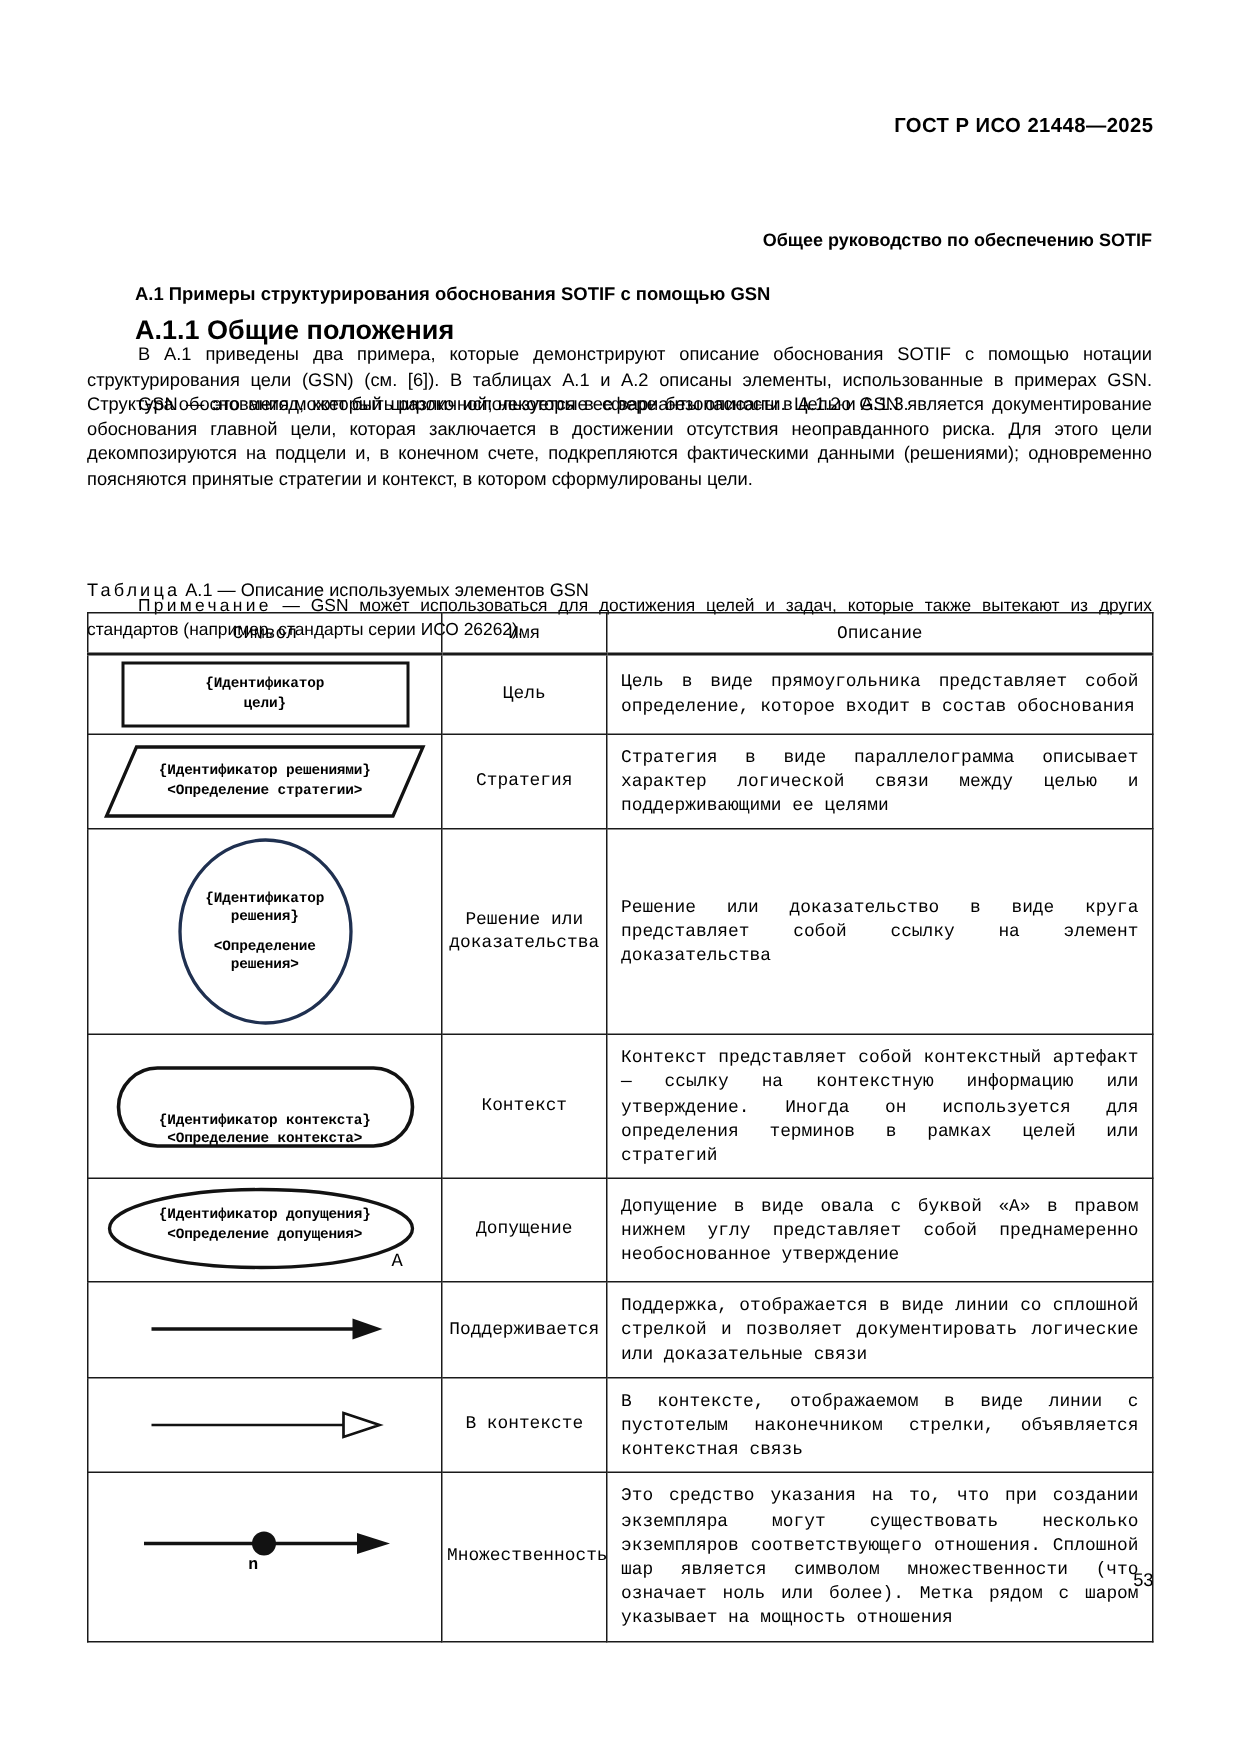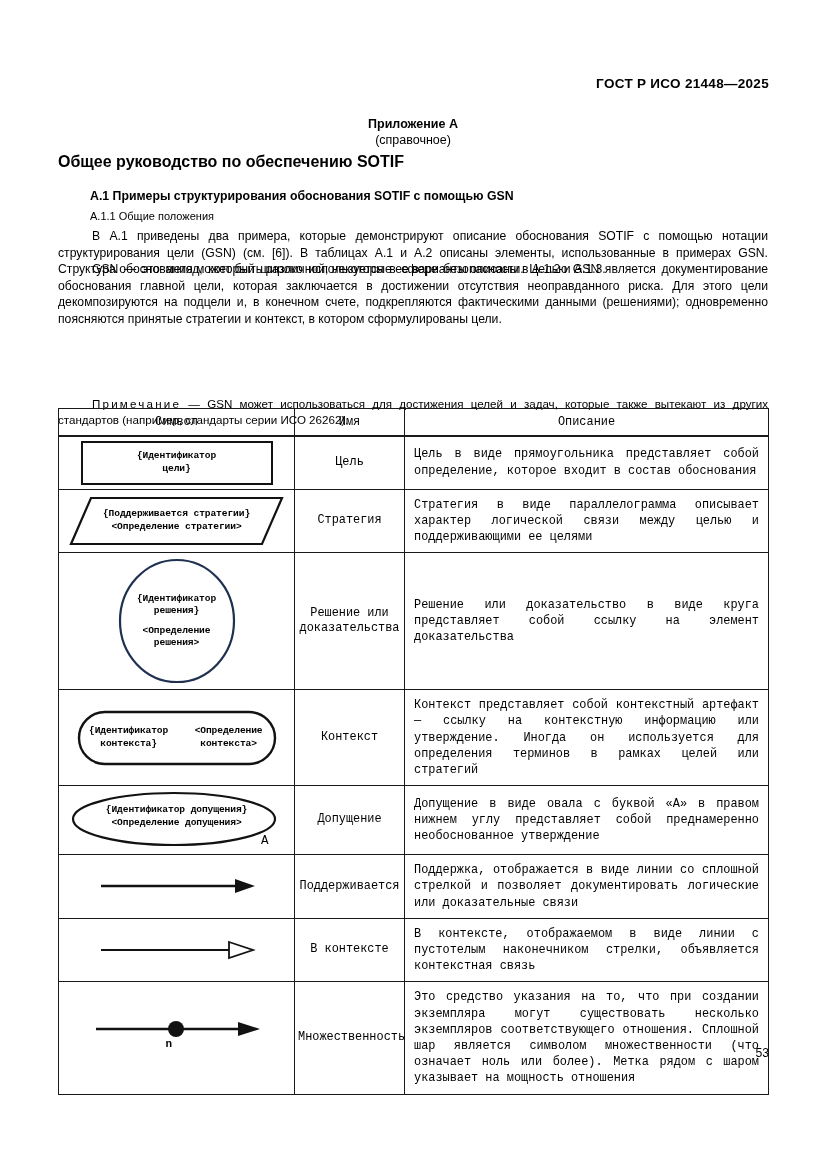--- a/index.html
+++ b/index.html
@@ -51,38 +51,38 @@
   .annex-sub {
     font-size: 12.5px;
     font-weight: normal;
     line-height: 16px;
   }
   .section-title {
     position: absolute;
     top: 153px;
     left: 58px;
     width: 710px;
-    text-align: left;
-    font-size: 16px;
+    text-align: right;
+    font-size: 12px;
     font-weight: bold;
   }
 
   
   .h2 {
     position: absolute;
     left: 90px;
     font-size: 12.3px;
     font-weight: bold;
   }
   .h2.a1   { top: 189px; }
   .h3 {
     position: absolute;
     left: 90px;
-    font-size: 11px;
-    font-weight: normal;
+    font-size: 18px;
+    font-weight: bold;
   }
   .h3.a11  { top: 210px; }
 
   
   .body-text {
     position: absolute;
     left: 58px;
     width: 710px;
     font-size: 12.2px;
     line-height: 16.6px;
@@ -221,21 +221,21 @@
   .context-box {
     width: 200px;
     height: 56px;
     position: relative;
   }
   .context-box svg { position: absolute; inset: 0; }
   .context-box .shape-label {
     position: absolute;
     inset: 0;
     display: flex;
-    flex-direction: row;
+    flex-direction: column;
     align-items: center;
     justify-content: flex-end;
   }
 
   
   .assume-box {
     width: 214px;
     height: 60px;
     position: relative;
   }
@@ -286,37 +286,38 @@
     font-size: 12.2px;
   }
 </style>
 </head>
 <body>
 
 <div class="page">
 
   <div class="doc-header">ГОСТ Р ИСО 21448—2025</div>
 
-  <div class="annex-block">
-    <div class="annex-title">Приложение А</div>
-    <div class="annex-sub">(справочное)</div>
-  </div>
 
   <div class="section-title">Общее руководство по обеспечению SOTIF</div>
 
   <div class="h2 a1">А.1 Примеры структурирования обоснования SOTIF с помощью GSN</div>
   <div class="h3 a11">А.1.1 Общие положения</div>
 
   <div class="body-text p1">В А.1 приведены два примера, которые демонстрируют описание обоснования SOTIF с помощью нотации структурирования цели (GSN) (см. [6]). В таблицах А.1 и А.2 описаны элементы, использованные в примерах GSN. Структура обоснования может быть различной; некоторые ее варианты описаны в А.1.2 и А.1.3.</div>
   <div class="body-text p2">GSN — это метод, который широко используется в сфере безопасности. Целью GSN является документирование обоснования главной цели, которая заключается в достижении отсутствия неоправданного риска. Для этого цели декомпозируются на подцели и, в конечном счете, подкрепляются фактическими данными (решениями); одновременно поясняются принятые стратегии и контекст, в котором сформулированы цели.</div>
 
   <div class="note">
     <span class="note-label">Примечание</span><span> — GSN может использоваться для достижения целей и задач, которые также вытекают из других стандартов (например, стандарты серии ИСО 26262).</span>
   </div>
 
+  <div class="table-caption">
+    <span class="sp">Таблица</span>
+    <span>А.1</span>
+    <span>— Описание используемых элементов GSN</span>
+  </div>
 
   <table class="gsn">
     <colgroup>
       <col class="c1">
         <col class="c2">
         <col class="c3">
     </colgroup>
     <thead>
       <tr>
         <th>Символ</th>
@@ -342,21 +343,21 @@
       </tr>
 
       <tr>
         <td class="sym-cell">
           <div class="shape-wrap">
             <div class="strategy-box">
               <svg viewBox="0 0 215 50" width="215" height="50" aria-hidden="true">
                 <polygon points="22,2 213,2 193,48 2,48" fill="#ffffff" stroke="#121212" stroke-width="2.2"></polygon>
               </svg>
               <div class="shape-label">
-                <span>{Поддерживается стратегии}</span>
+                <span>{Идентификатор решениями}</span>
                 <span>&lt;Определение стратегии&gt;</span>
               </div>
             </div>
           </div>
         </td>
         <td class="name-cell">Стратегия</td>
         <td class="desc-cell">Стратегия в виде параллелограмма описывает характер логической связи между целью и поддерживающими ее целями</td>
       </tr>
 
       <tr>

